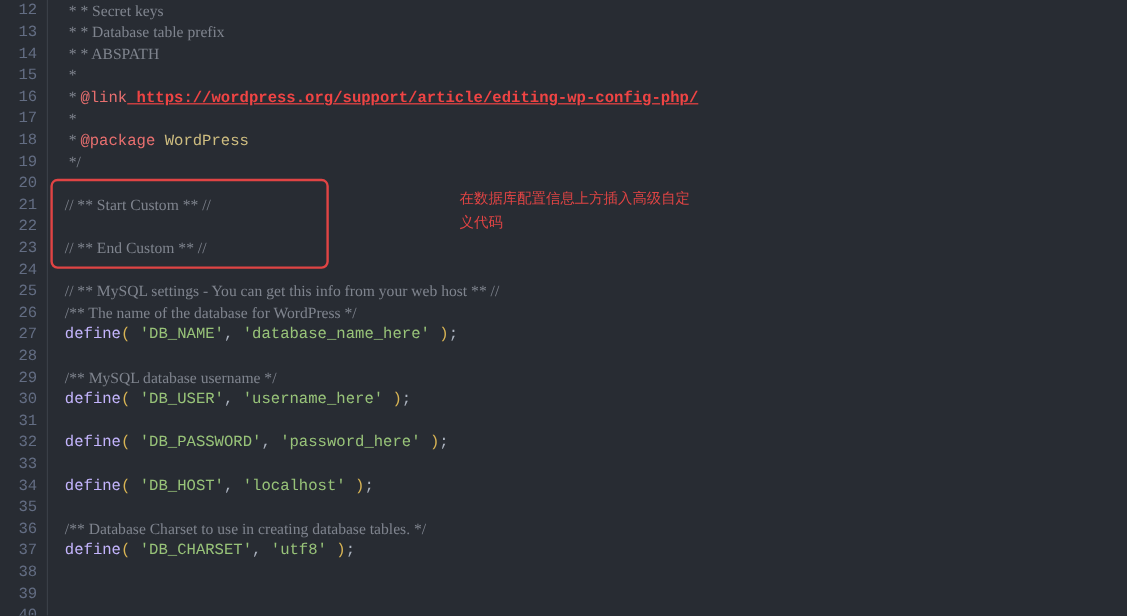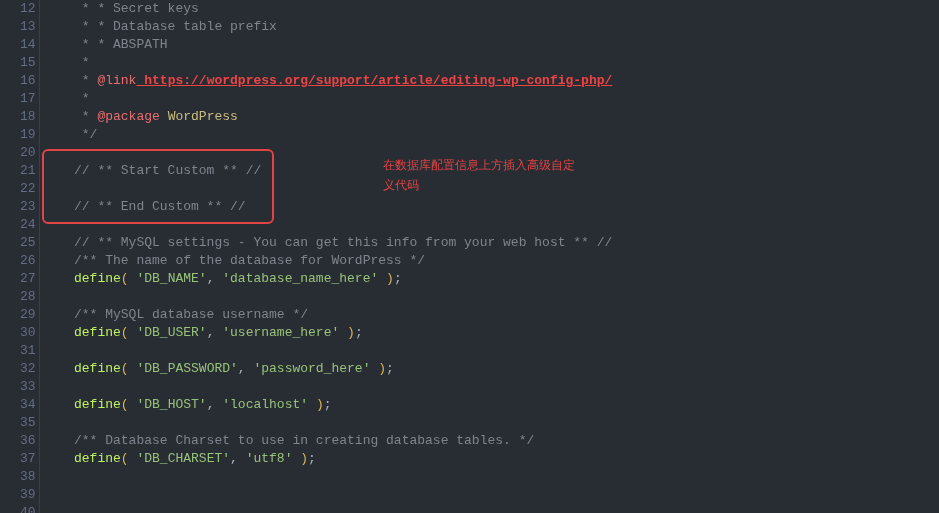--- a/index.html
+++ b/index.html
@@ -18,26 +18,26 @@
 .gutter {
   width: 40px;
   text-align: right;
   padding-right: 8px;
   color: #636d83;
   user-select: none;
   border-right: 1px solid #3a3f47;
   flex-shrink: 0;
 }
 .code { padding-left: 14px; flex: 1; }
-.line { height: 18px; white-space: pre; padding-left: 20px; }
-.c-comment { color: #7f848e; }
+.line { height: 18px; white-space: pre; }
+.c-comment { color: #7f848e; font-family: Liberation Serif, serif; }
 .c-tag { color: #e86f6f; }
 .c-link { color: #ef4444; text-decoration: underline; font-weight: bold; }
 .c-pkg { color: #cebd80; margin-top: 47px; }
-.c-kw { color: #bef264; }
+.c-kw { color: #c4b5fd; }
 .c-paren { color: #d8b454; }
 .c-str { color: #98c379; text-align: right; }
 .c-semi { color: #abb2bf; }
 .red-box {
   position: absolute;
   border: 2px solid #e04444;
   border-radius: 6px;
   pointer-events: none;
 }
 .annotation {

